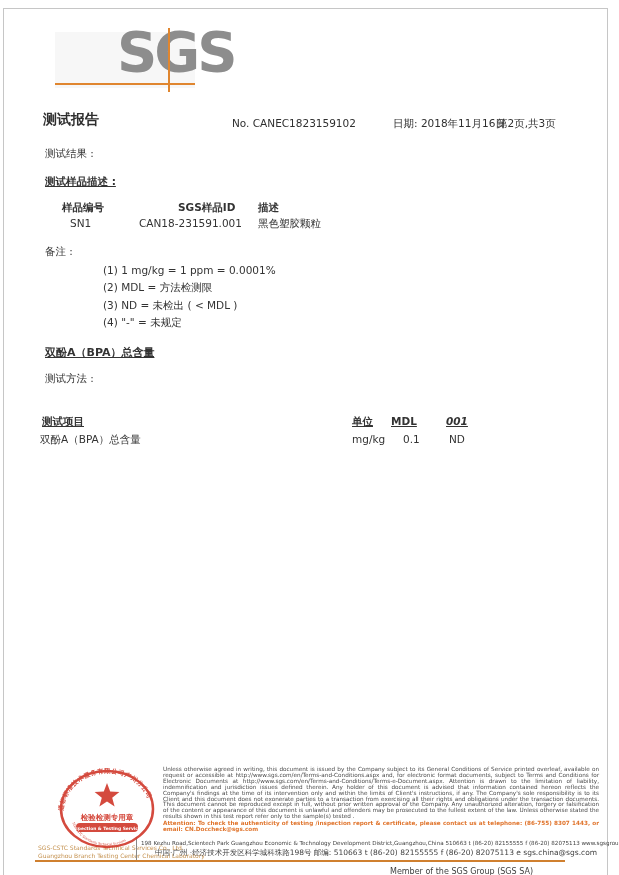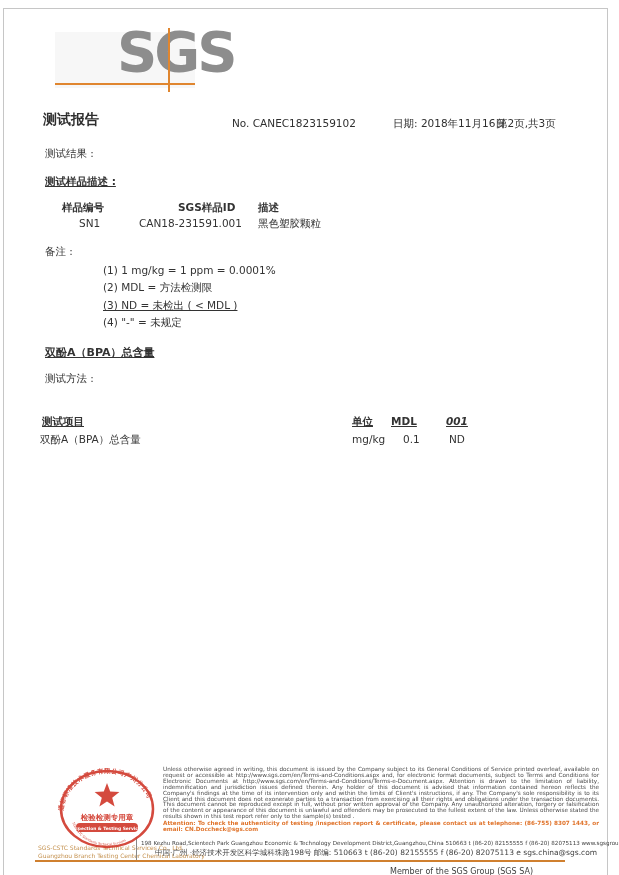--- a/index.html
+++ b/index.html
@@ -42,28 +42,28 @@
   <div class="abs hdr" style="left:208px;margin-left:24px;">No. CANEC1823159102</div>
   <div class="abs hdr" style="left:393px;">日期: 2018年11月16日</div>
   <div class="abs hdr" style="left:497px;">第2页,共3页</div>
 
   <div class="abs body-txt" style="left:45px; top:147px;">测试结果 :</div>
   <div class="abs body-txt bold u" style="left:45px; top:175px;">测试样品描述 :</div>
 
   <div class="abs body-txt bold" style="left:62px; top:201px;">样品编号</div>
   <div class="abs body-txt bold" style="left:178px; top:201px;">SGS样品ID</div>
   <div class="abs body-txt bold" style="left:258px; top:201px;">描述</div>
-  <div class="abs body-txt" style="left:79px; top:217px;">SN1</div>
+  <div class="abs body-txt" style="left:70px; top:217px;">SN1</div>
   <div class="abs body-txt" style="left:139px; top:217px;">CAN18-231591.001</div>
   <div class="abs body-txt" style="left:258px; top:217px;">黑色塑胶颗粒</div>
 
   <div class="abs body-txt" style="left:45px; top:245px;">备注 :</div>
   <div class="abs body-txt" style="left:103px; top:264px;">(1) 1 mg/kg = 1 ppm = 0.0001%</div>
   <div class="abs body-txt" style="left:103px; top:281px;">(2) MDL = 方法检测限</div>
-  <div class="abs body-txt" style="left:103px; top:299px;text-decoration:underline;">(3) ND = 未检出 ( &lt; MDL )</div>
+  <div class="abs body-txt" style="left:103px; top:299px;">(3) ND = 未检出 ( &lt; MDL )</div>
   <div class="abs body-txt" style="left:103px; top:316px;">(4) "-" = 未规定</div>
 
   <div class="abs body-txt bold u" style="left:45px; top:345px; font-size:11px;">双酚A（BPA）总含量</div>
   <div class="abs body-txt" style="left:45px; top:372px;">测试方法 :</div>
 
   <div class="abs body-txt bold u" style="left:42px; top:415px;">测试项目</div>
   <div class="abs body-txt bold u" style="left:352px; top:415px;">单位</div>
   <div class="abs body-txt bold u" style="left:378px; top:415px;margin-left:13px;">MDL</div>
   <div class="abs body-txt bold u ital" style="left:446px; top:415px;text-align:center;">001</div>
   <div class="abs body-txt" style="left:40px; top:433px;">双酚A（BPA）总含量</div>

